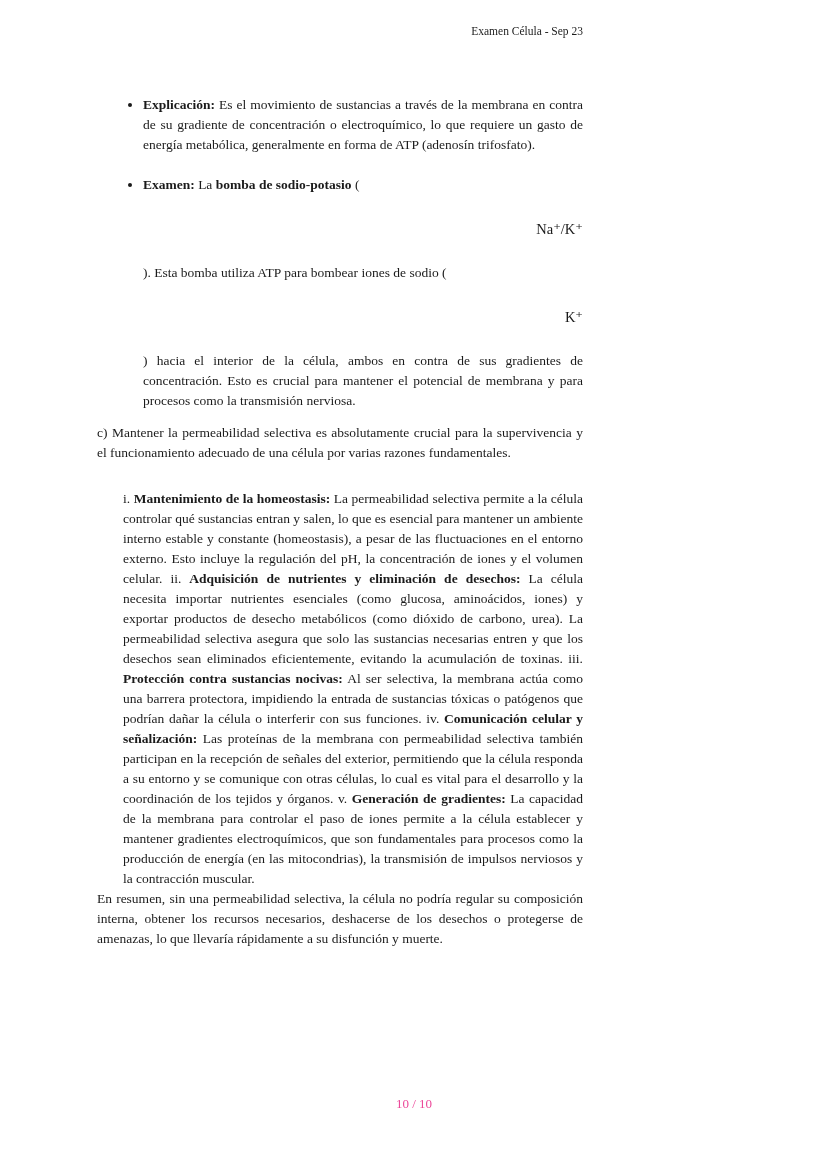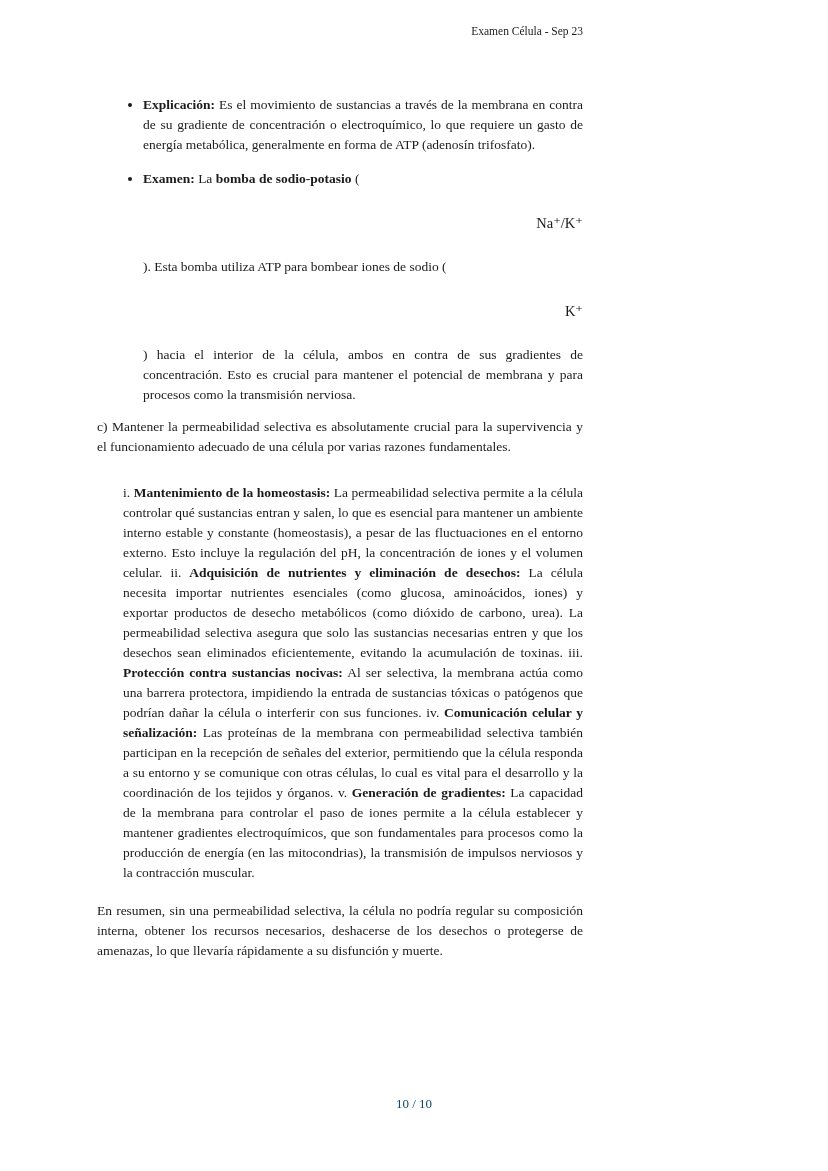--- a/index.html
+++ b/index.html
@@ -30,41 +30,41 @@
     line-height: 20px;
     text-align: justify;
     hyphens: auto;
   }
   .bold { font-weight: 700; }
   ul.bullet-list {
     margin: 0;
     padding-left: 46px;
     list-style: disc outside;
   }
-  ul.bullet-list li { margin-bottom: 14px; }
+  ul.bullet-list li { margin-bottom: 20px; }
   ul.bullet-list li:last-child { margin-bottom: 0; }
   .math {
     text-align: right;
     font-size: 14.5px;
     line-height: 18px;
     margin: 25px 0;
   }
   p { margin: 0; }
   .inner { margin-left: 46px; }
   .c-item { margin-top: 12px; }
   .reasons { margin-top: 26px; margin-left: 26px; }
-  .summary { margin-top: 18px; }
+  .summary { }
   .footer {
     position: absolute;
     top: 1096px;
     left: 0;
     width: 828px;
     text-align: center;
     font-size: 13px;
-    color: #0c4a6e;
+    color: #ec4899;
   }
 </style>
 </head>
 <body>
 
 <div class="page">
 
   <div class="header">
     <span>Examen Célula - Sep 23</span>
   </div>

